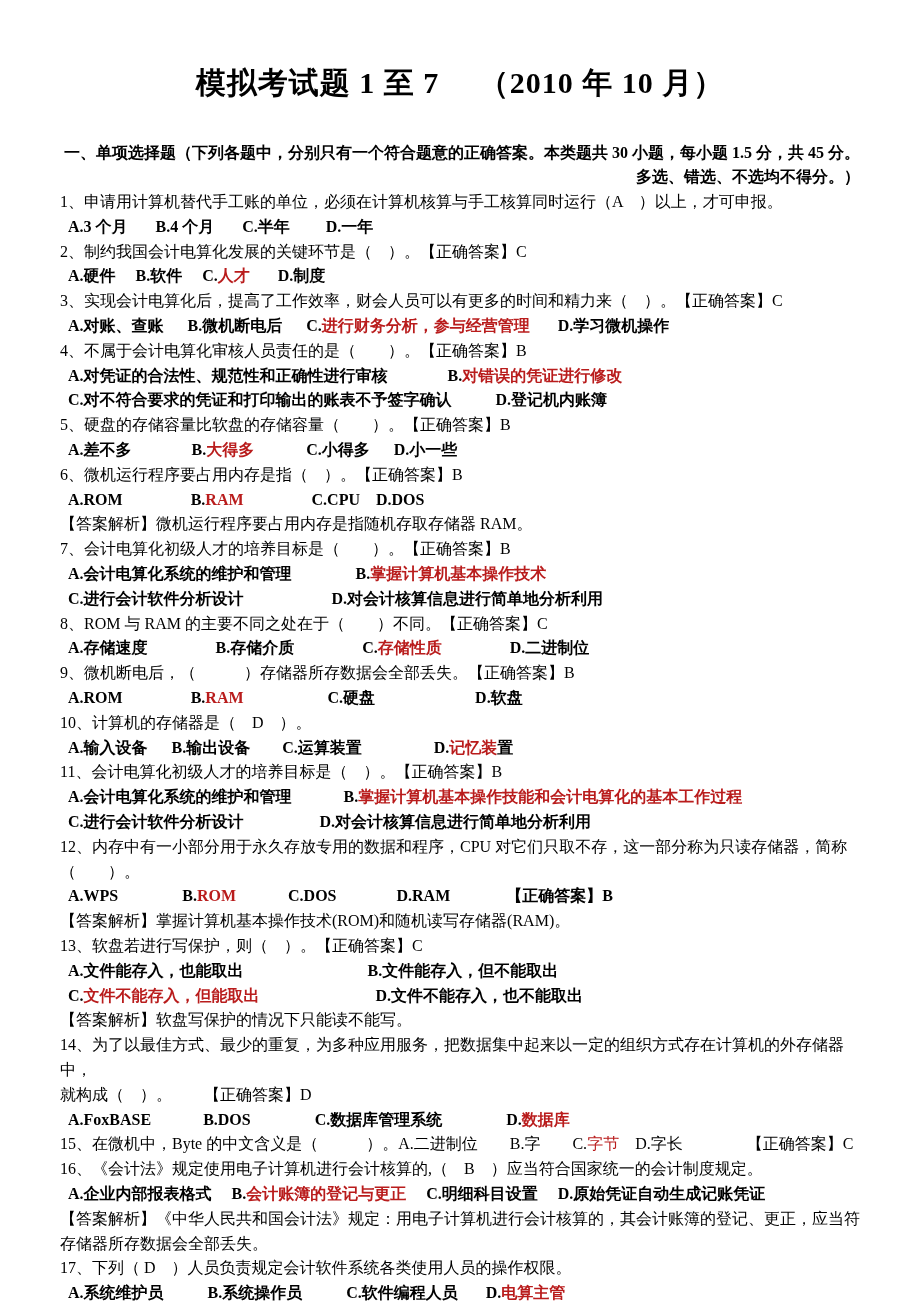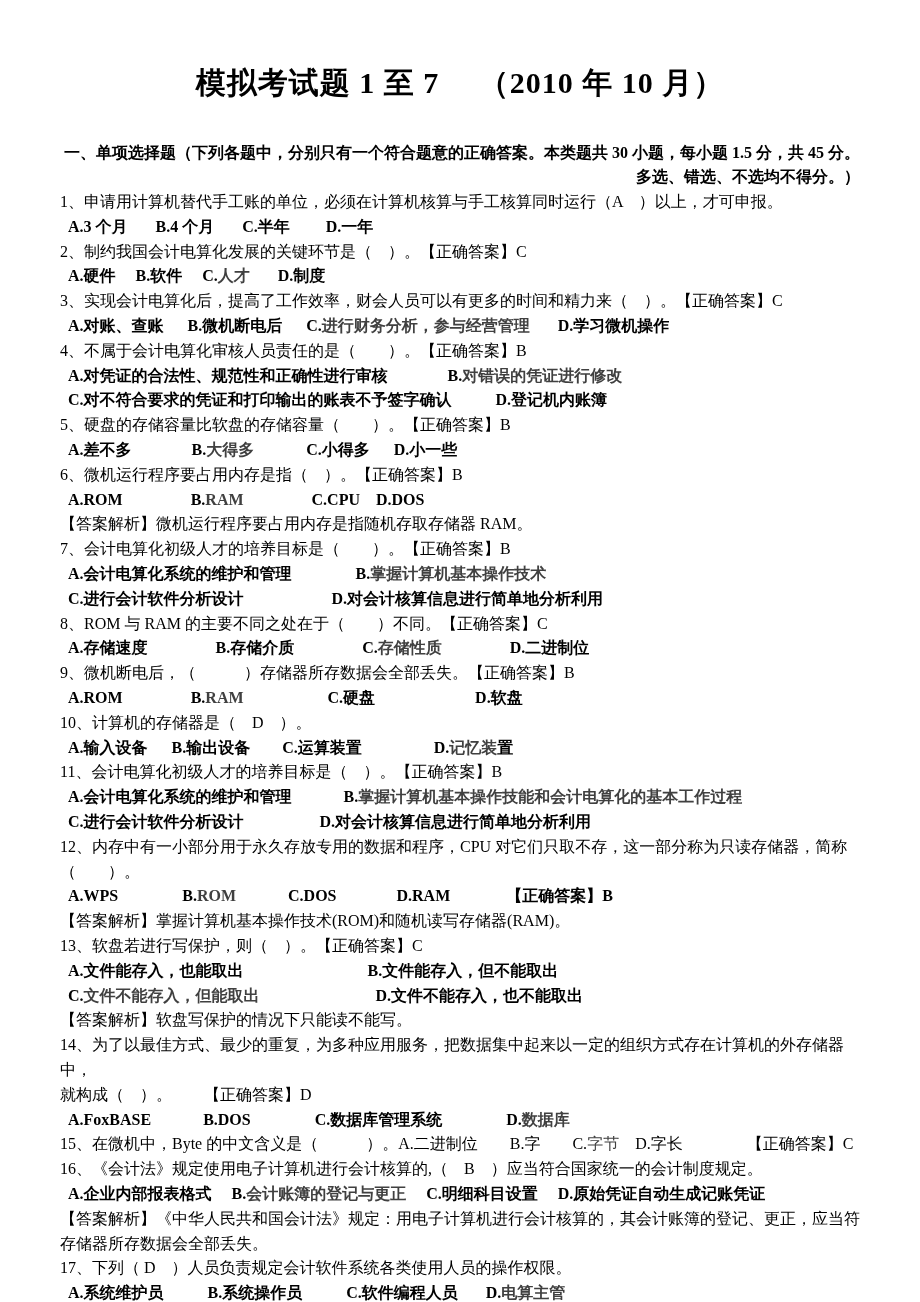--- a/index.html
+++ b/index.html
@@ -21,21 +21,21 @@
     letter-spacing: 1px;
   }
   .section-head {
     font-weight: bold;
     text-align: right;
   }
   .line {
     margin: 0;
   }
   .green {
-    color: #404040;
+    color: #b91c1c;
   }
   .indent {
     padding-left: 8px;
     font-weight: bold;
   }
   .opt-row span {
     display: inline;
   }
 </style>
 </head>

